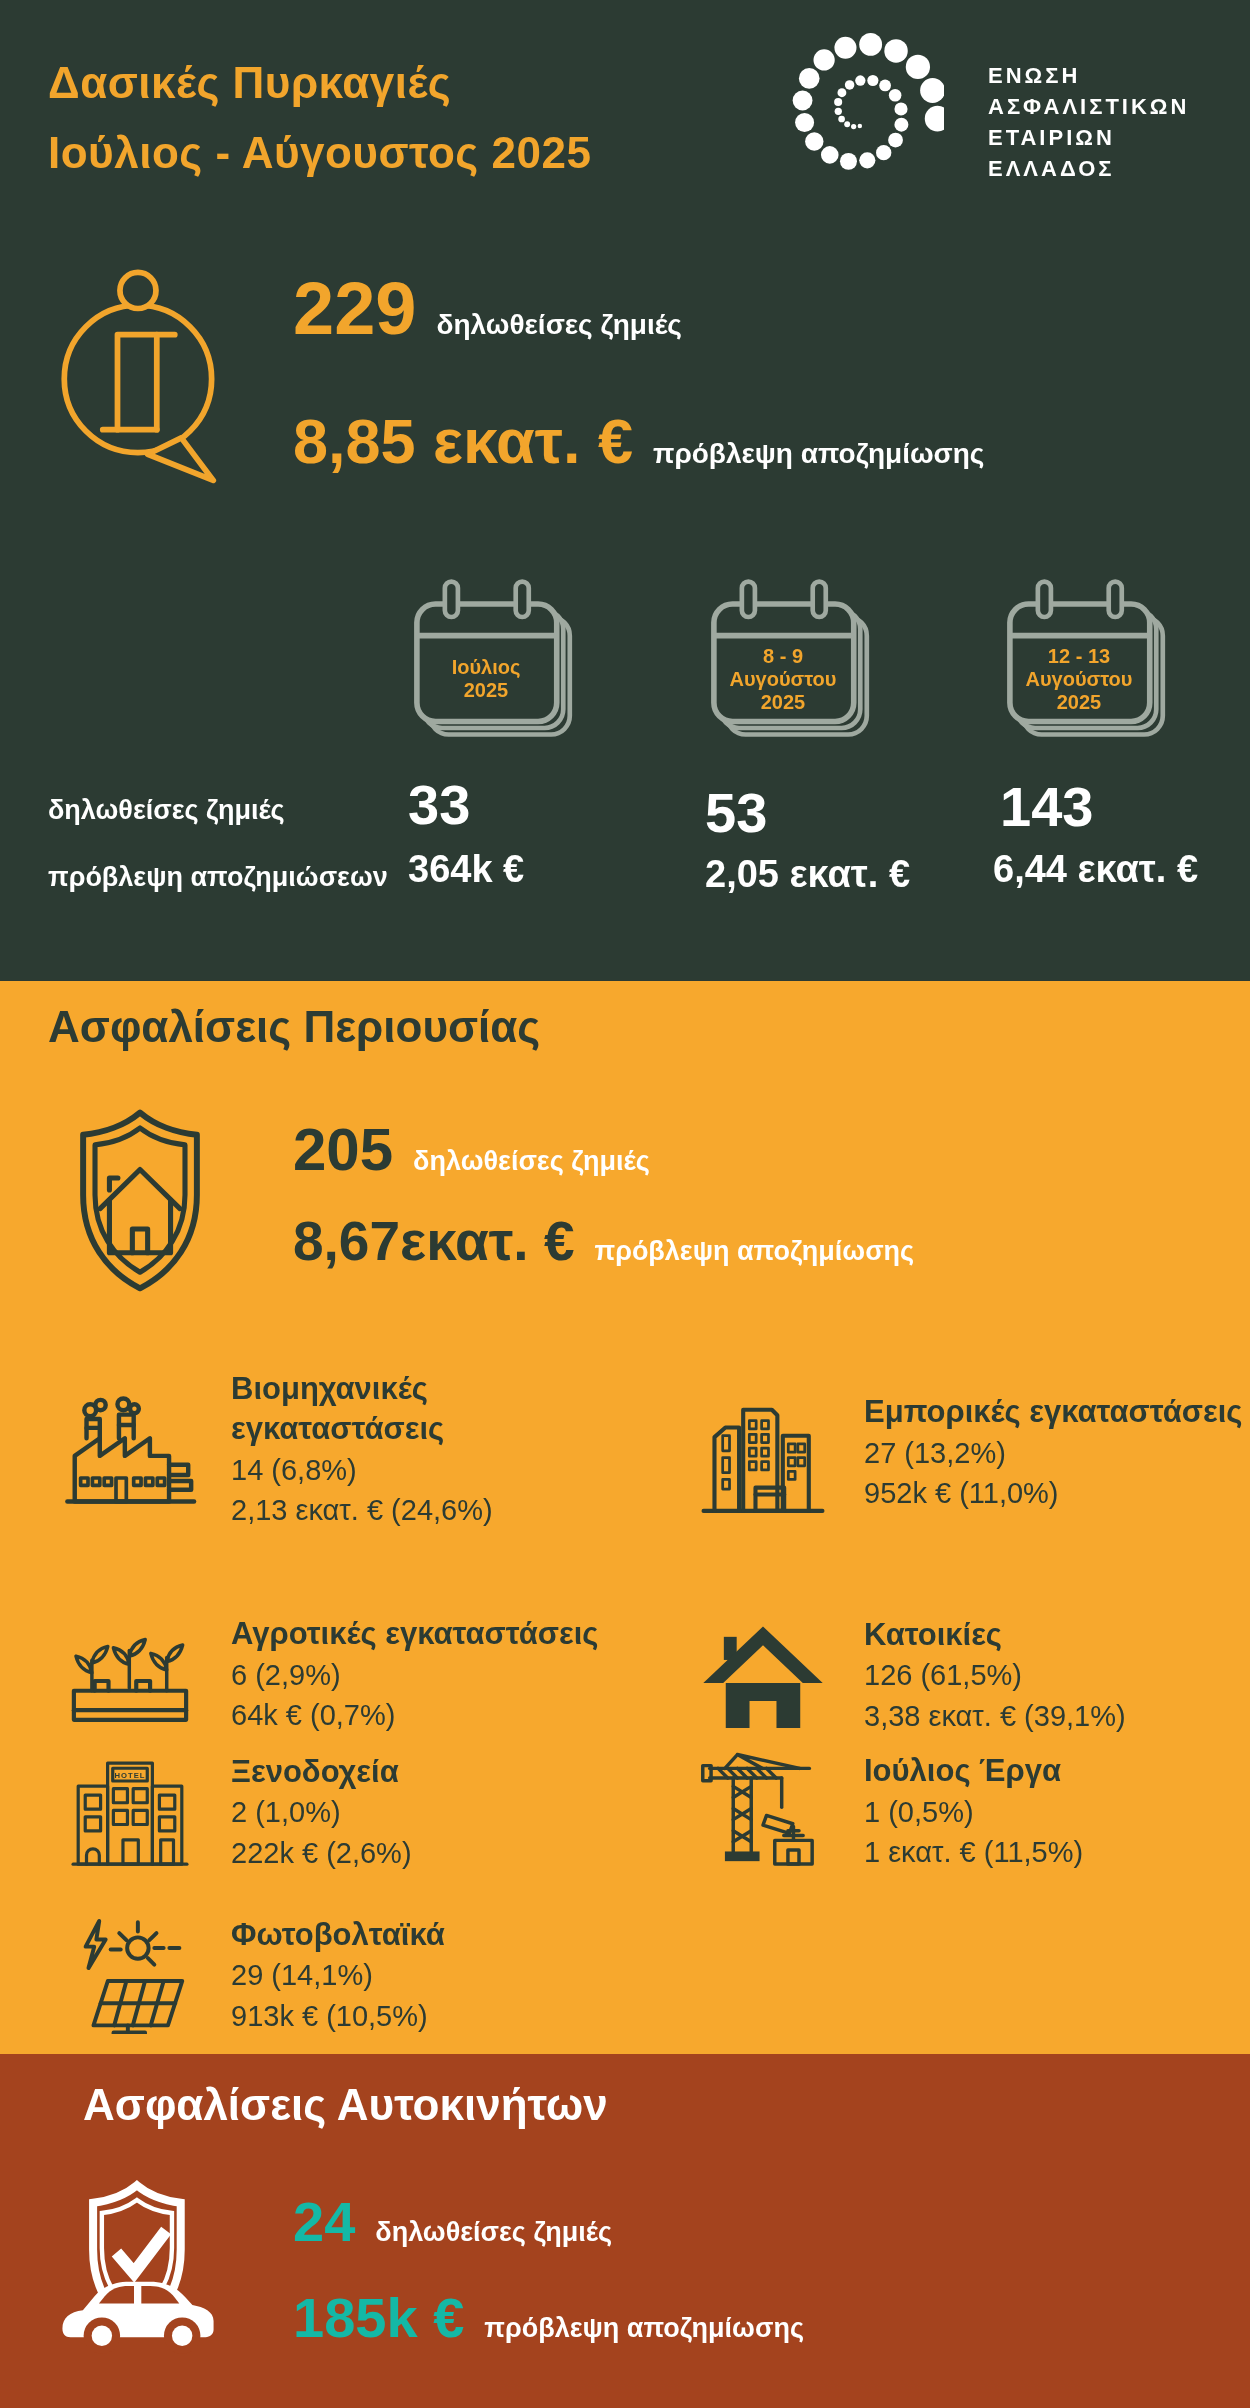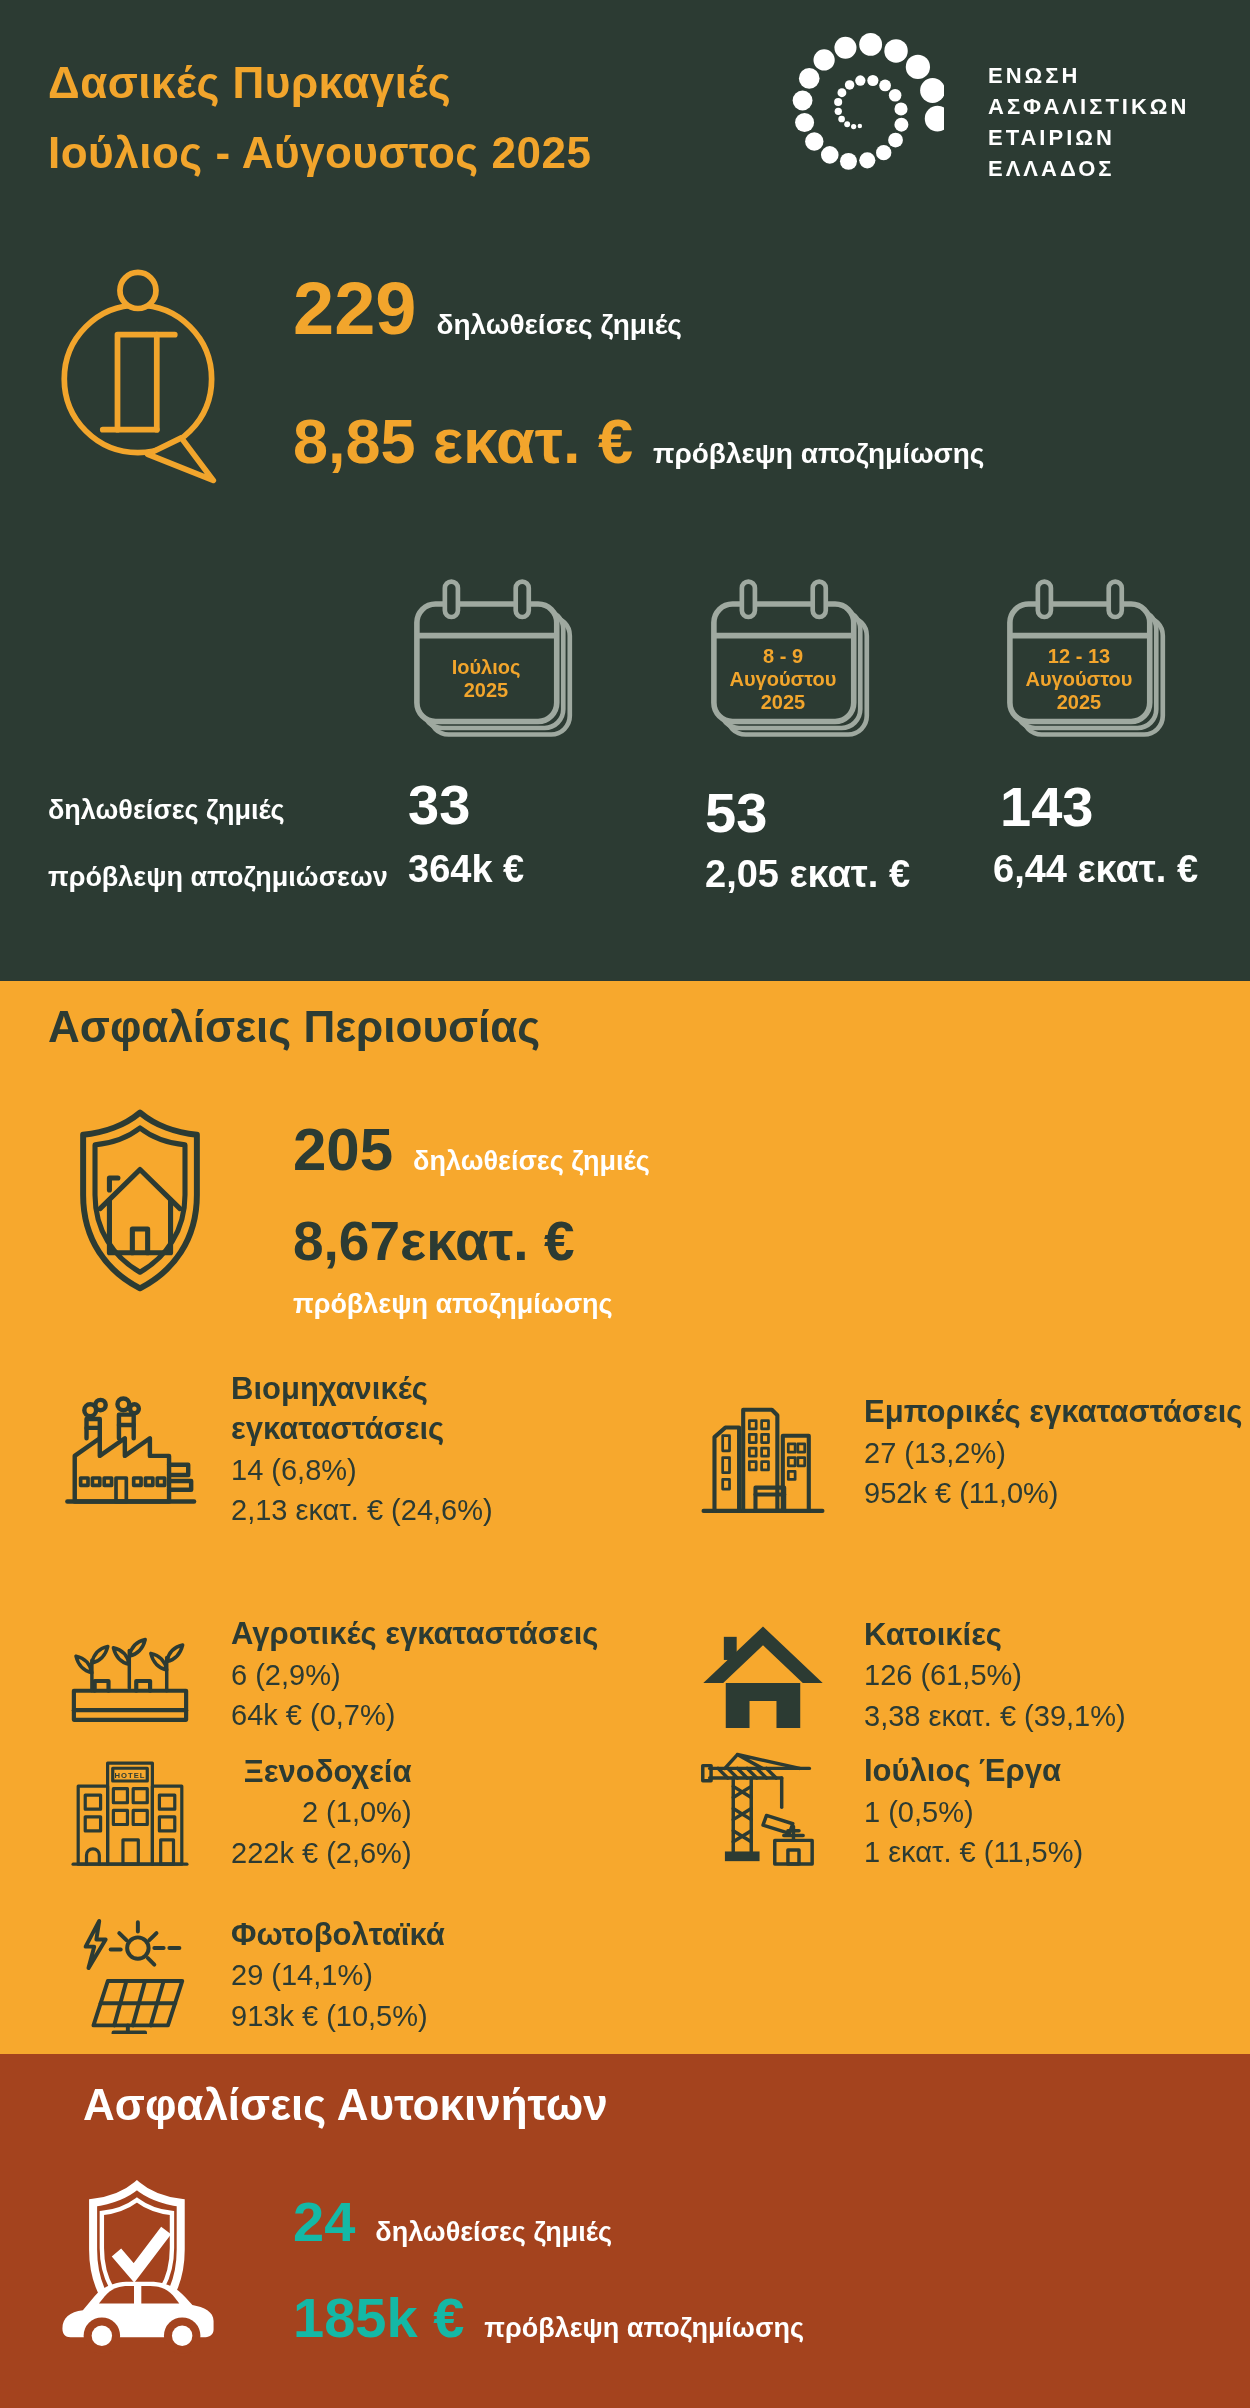--- a/index.html
+++ b/index.html
@@ -188,21 +188,21 @@
     <path d="M64,100 V86 H74"></path>
     <path d="M64,112 V174 H136 V112"></path>
     <path d="M91,174 V146 H109 V174"></path>
   </g>
 </svg>
 
 <div class="stat on-orange" style="left:293px;top:1120px;">
   <span class="big" style="font-size:60px;">205</span>
   <span class="small">δηλωθείσες ζημιές</span>
 </div>
-<div class="stat on-orange" style="left:293px;top:1214px;flex-direction:column;">
+<div class="stat on-orange" style="left:293px;top:1214px;">
   <span class="big" style="font-size:55px;">8,67εκατ. €</span>
   <span class="small">πρόβλεψη αποζημίωσης</span>
 </div>
 
 <div class="cat" style="left:55px;top:1360px;height:180px;">
   <div class="icon-box">
     <svg width="140" height="112" viewBox="0 0 190 152">
       <g class="stroke-dark" stroke-width="6">
         <path d="M10,146 H182"></path>
         <path d="M20,146 V84 L54,60 V84 L88,60 V84 L122,60 V84 H148 V146 Z"></path>
@@ -312,21 +312,21 @@
       </g>
     </svg>
   </div>
   <div>
     <h3>Κατοικίες</h3>
     <p>126 (61,5%)</p>
     <p>3,38 εκατ. € (39,1%)</p>
   </div>
 </div>
 
-<div class="cat" style="left:55px;top:1735px;height:155px;text-align:right;">
+<div class="cat" style="left:55px;top:1735px;height:155px;">
   <div class="icon-box">
     <svg width="122" height="110" viewBox="0 0 190 172">
       <g class="stroke-dark" stroke-width="5">
         <rect x="14" y="44" width="46" height="122"></rect>
           <rect x="130" y="44" width="46" height="122"></rect>
         <rect x="60" y="8" width="70" height="158"></rect>
         <rect x="68" y="16" width="54" height="20"></rect>
         <rect x="69" y="48" width="22" height="22"></rect>
           <rect x="100" y="48" width="22" height="22"></rect>
         <rect x="69" y="82" width="22" height="22"></rect>

